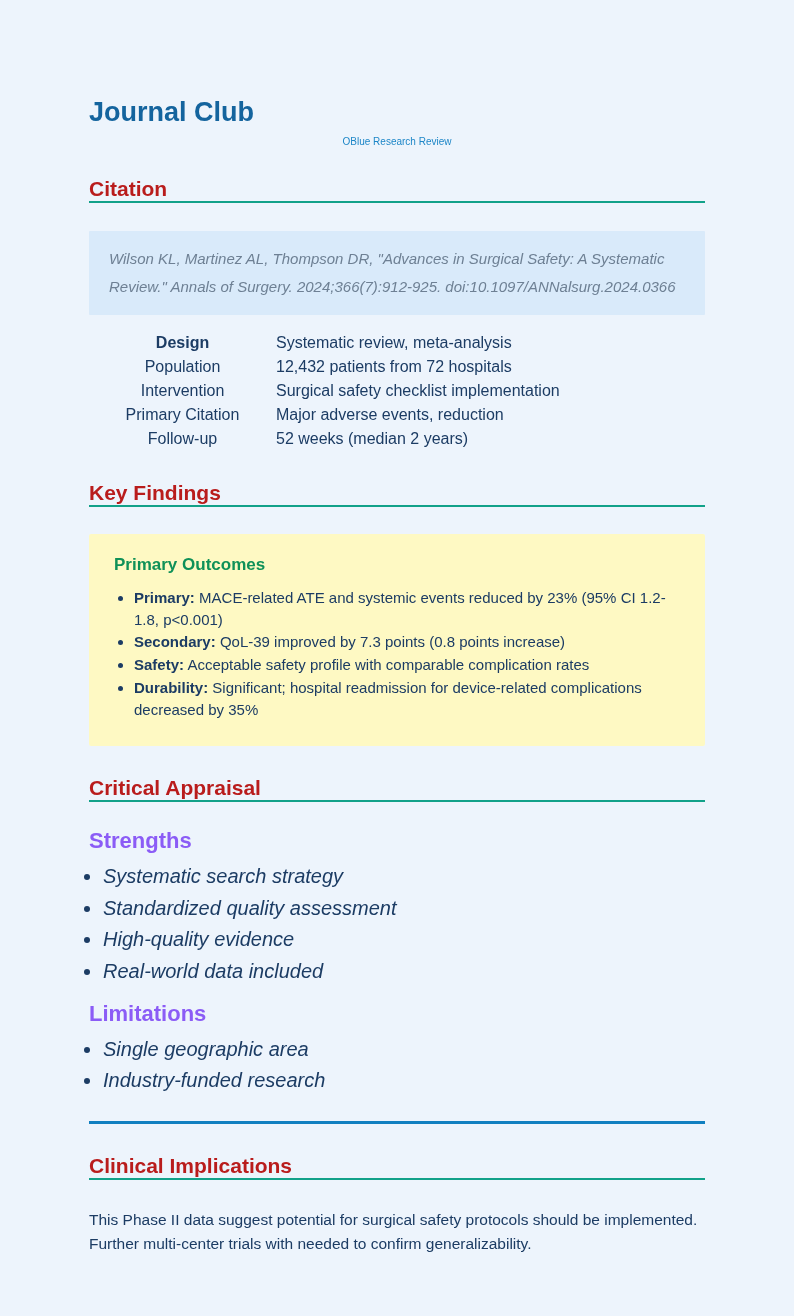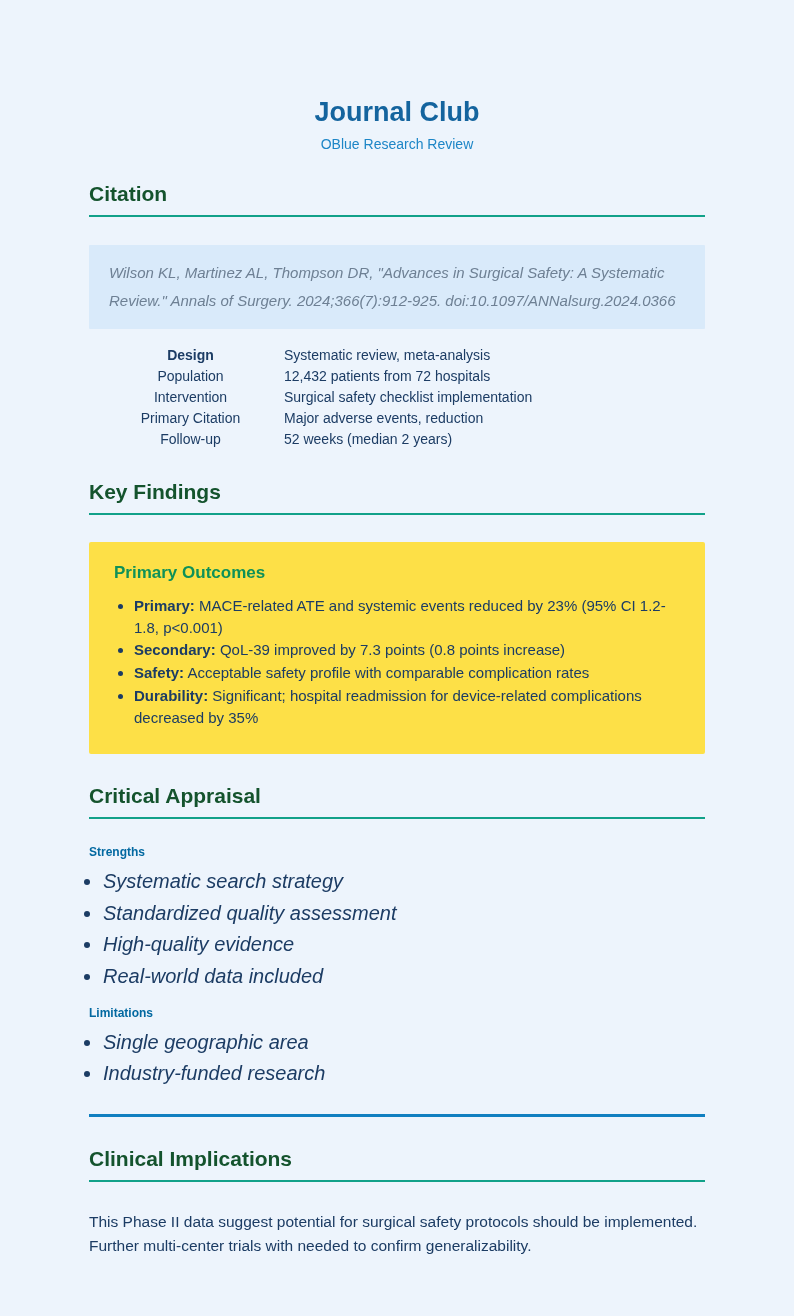--- a/index.html
+++ b/index.html
@@ -15,90 +15,88 @@
   .page {
     width: 616px;
     margin: 0 auto;
     padding-top: 97px;
     padding-bottom: 80px;
   }
   h1.doc-title {
     margin: 0;
     font-size: 27px;
     line-height: 1.15;
-    text-align: center;
+    text-align: left;
     color: #14649e;
     font-weight: bold;
   }
   .doc-subtitle {
     margin-top: 8px;
-    font-size: 14px;
+    font-size: 10px;
     text-align: center;
     color: #1d86c7;
   }
   h2.section-heading {
     margin: 30px 0 0 0;
     font-size: 21px;
     line-height: 1.15;
-    color: #14532d;
-    font-weight: bold;
-    padding-bottom: 9px;
+    color: #b91c1c;
+    font-weight: bold;
     border-bottom: 2px solid #12a189;
   }
   .citation-box {
     margin-top: 28px;
     background: #d9eafa;
     color: #6e8094;
     font-style: italic;
     font-size: 15px;
     line-height: 1.85;
     padding: 14px 20px;
     border-radius: 1px;
   }
   table.params-table {
     margin-top: 16px;
     border-collapse: collapse;
-    font-size: 14px;
+    font-size: 16px;
     line-height: 1.5;
-    margin-left: 8px;
   }
   table.params-table td, table.params-table th {
     padding: 0;
     vertical-align: top;
     font-weight: normal;
     text-align: left;
   }
   table.params-table .param-key { width: 187px; text-align: center; }
   table.params-table tr.first-row .param-key {
     font-weight: bold;
     text-align: center;
   }
   .findings-box {
     margin-top: 27px;
-    background: #fde047;
+    background: #fef9c3;
     padding: 21px 25px 25px 25px;
     border-radius: 2px;
   }
   .findings-box h3 {
     margin: 0 0 12px 0;
     font-size: 17px;
     color: #0f9158;
     font-weight: bold;
   }
   .findings-box ul {
     margin: 0;
     padding-left: 20px;
     font-size: 15px;
     line-height: 1.45;
   }
   .findings-box li { margin: 1px 0; }
   .appraisal h3 {
     margin: 26px 0 8px 0;
-    font-size: 12px;
-    color: #0369a1;
+    font-size: 22px;
+    color: #8b5cf6;
     font-weight: bold;
   }
   .appraisal h3.limitations-title { margin-top: 16px; }
   .appraisal ul {
     margin: 0;
     padding-left: 14px;
     margin-left: 0;
     font-size: 20px;
     line-height: 1.42;
     font-style: italic;

